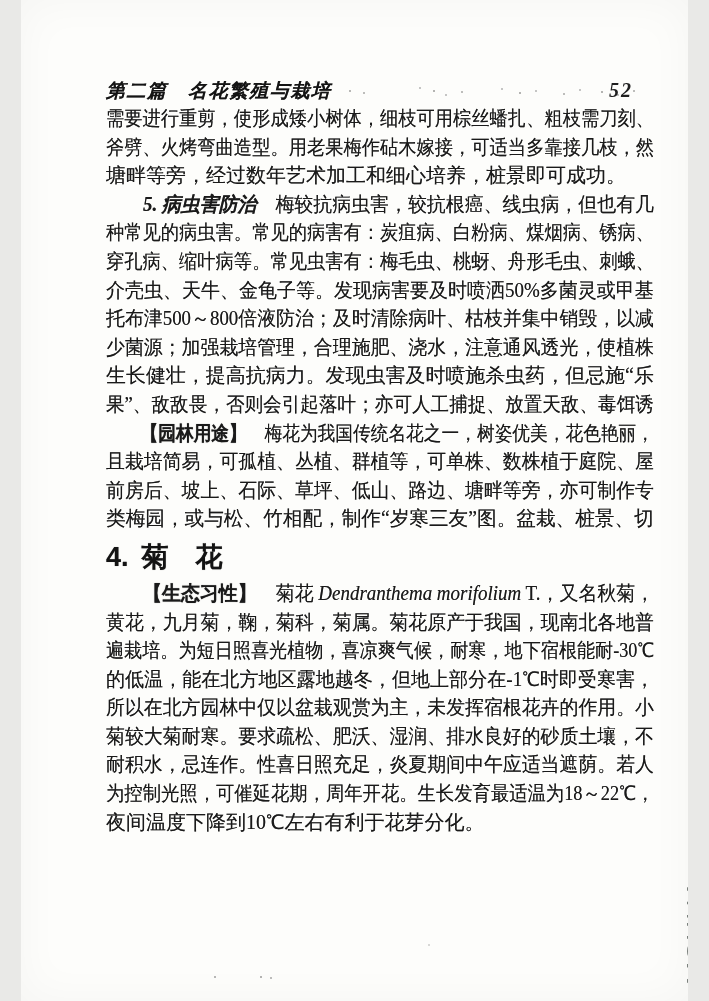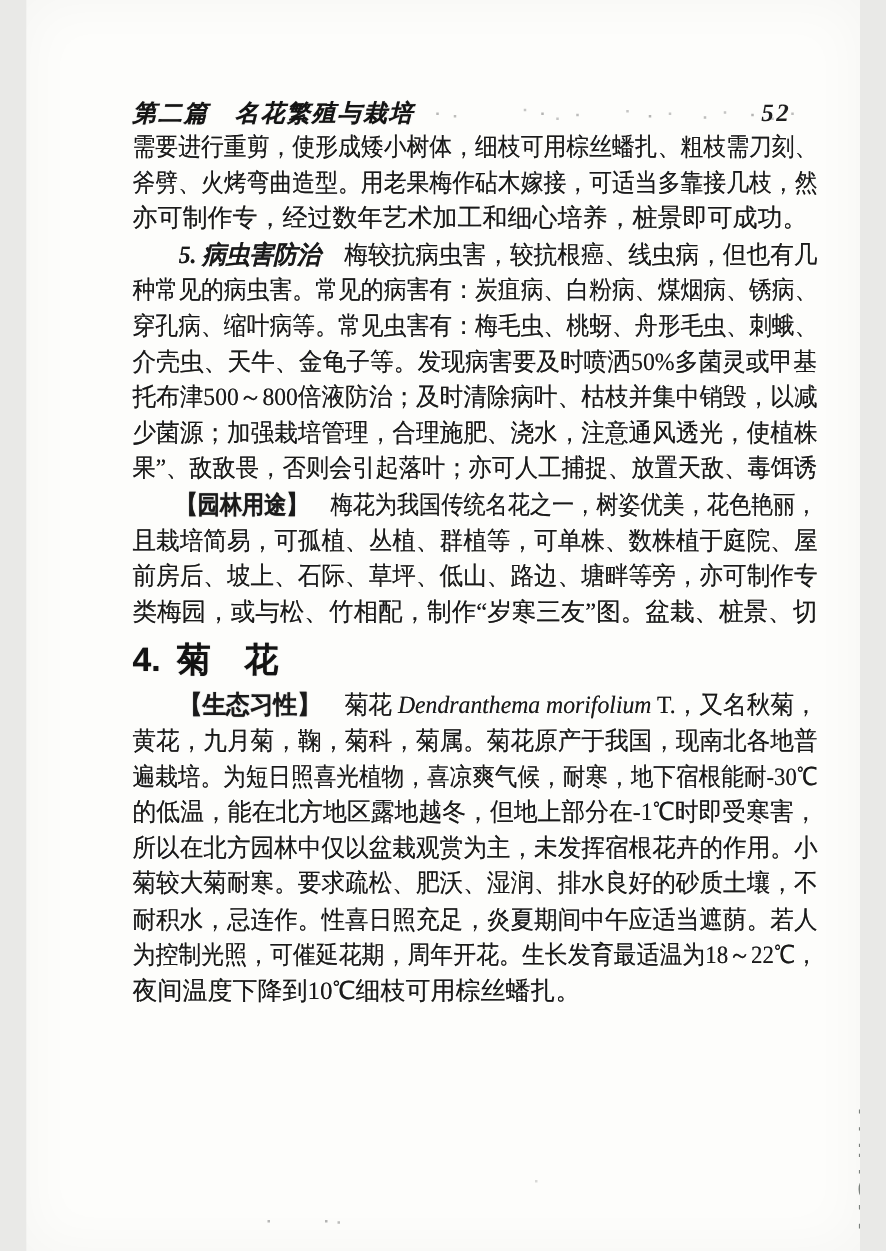--- a/index.html
+++ b/index.html
@@ -127,27 +127,28 @@
     <span class="section-title">第二篇　名花繁殖与栽培</span>
     <span class="page-number">52</span>
   </header>
 
   <div class="scan-dots header-dots"></div>
 
   <main class="text-column">
     <section class="text-block">
         <div class="line just" style="transform: scaleX(0.913333);"><span class="seg-normal">需要进行重剪，使形成矮小树体，细枝可用棕丝蟠扎、粗枝需刀刻、</span></div>
         <div class="line just" style="transform: scaleX(0.913333);"><span class="seg-normal">斧劈、火烤弯曲造型。用老果梅作砧木嫁接，可适当多靠接几枝，然</span></div>
-        <div class="line"><span class="seg-normal">亦可制作专，经过数年艺术加工和细心培养，桩景即可成功。</span></div>
+        <div class="line"><span class="seg-normal">塘畔等旁，经过数年艺术加工和细心培养，桩景即可成功。</span></div>
         <div class="line indent just" style="transform: scaleX(0.946459);"><span class="seg-kaiti">5. 病虫害防治</span><span class="seg-normal">　梅较抗病虫害，较抗根癌、线虫病，但也有几</span></div>
         <div class="line just" style="transform: scaleX(0.913333);"><span class="seg-normal">种常见的病虫害。常见的病害有：炭疽病、白粉病、煤烟病、锈病、</span></div>
         <div class="line just" style="transform: scaleX(0.913333);"><span class="seg-normal">穿孔病、缩叶病等。常见虫害有：梅毛虫、桃蚜、舟形毛虫、刺蛾、</span></div>
         <div class="line just" style="transform: scaleX(0.94974);"><span class="seg-normal">介壳虫、天牛、金龟子等。发现病害要及时喷洒50%多菌灵或甲基</span></div>
         <div class="line just" style="transform: scaleX(0.944828);"><span class="seg-normal">托布津500～800倍液防治；及时清除病叶、枯枝并集中销毁，以减</span></div>
         <div class="line just" style="transform: scaleX(0.944828);"><span class="seg-normal">少菌源；加强栽培管理，合理施肥、浇水，注意通风透光，使植株</span></div>
+        <div class="line just" style="transform: scaleX(0.998179);"><span class="seg-normal">生长健壮，提高抗病力。发现虫害及时喷施杀虫药，但忌施“乐</span></div>
         <div class="line just" style="transform: scaleX(0.93039);"><span class="seg-normal">果”、敌敌畏，否则会引起落叶；亦可人工捕捉、放置天敌、毒饵诱</span></div>
         <div class="line indent just" style="transform: scaleX(0.885299);"><span class="seg-bold">【园林用途】</span><span class="seg-normal">　梅花为我国传统名花之一，树姿优美，花色艳丽，</span></div>
         <div class="line just" style="transform: scaleX(0.944828);"><span class="seg-normal">且栽培简易，可孤植、丛植、群植等，可单株、数株植于庭院、屋</span></div>
         <div class="line just" style="transform: scaleX(0.944828);"><span class="seg-normal">前房后、坡上、石际、草坪、低山、路边、塘畔等旁，亦可制作专</span></div>
         <div class="line just" style="transform: scaleX(0.982079);"><span class="seg-normal">类梅园，或与松、竹相配，制作“岁寒三友”图。盆栽、桩景、切</span></div>
       </section>
 
     <h2 class="section-heading">
       <span>4.</span>
       <span>菊　花</span>
@@ -155,21 +156,21 @@
 
     <section class="text-block">
         <div class="line indent just" style="transform: scaleX(0.948097);"><span class="seg-bold">【生态习性】</span><span class="seg-normal">　菊花 </span><span class="seg-latin">Dendranthema morifolium</span><span class="seg-normal"> T.，又名秋菊，</span></div>
         <div class="line just" style="transform: scaleX(0.944828);"><span class="seg-normal">黄花，九月菊，鞠，菊科，菊属。菊花原产于我国，现南北各地普</span></div>
         <div class="line just" style="transform: scaleX(0.905785);"><span class="seg-normal">遍栽培。为短日照喜光植物，喜凉爽气候，耐寒，地下宿根能耐-30℃</span></div>
         <div class="line just" style="transform: scaleX(0.953043);"><span class="seg-normal">的低温，能在北方地区露地越冬，但地上部分在-1℃时即受寒害，</span></div>
         <div class="line just" style="transform: scaleX(0.944828);"><span class="seg-normal">所以在北方园林中仅以盆栽观赏为主，未发挥宿根花卉的作用。小</span></div>
         <div class="line just" style="transform: scaleX(0.944828);"><span class="seg-normal">菊较大菊耐寒。要求疏松、肥沃、湿润、排水良好的砂质土壤，不</span></div>
         <div class="line just" style="transform: scaleX(0.944828);"><span class="seg-normal">耐积水，忌连作。性喜日照充足，炎夏期间中午应适当遮荫。若人</span></div>
         <div class="line just" style="transform: scaleX(0.916388);"><span class="seg-normal">为控制光照，可催延花期，周年开花。生长发育最适温为18～22℃，</span></div>
-        <div class="line"><span class="seg-normal">夜间温度下降到10℃细枝可用棕丝蟠扎。</span></div>
+        <div class="line"><span class="seg-normal">夜间温度下降到10℃左右有利于花芽分化。</span></div>
       </section>
   </main>
 
   <div class="scan-dots heading-dot"></div>
   <div class="scan-dots bottom-dots"></div>
 
   <div class="watermark-wrap">
     <span class="watermark-text">MSHUA</span>
   </div>
 

